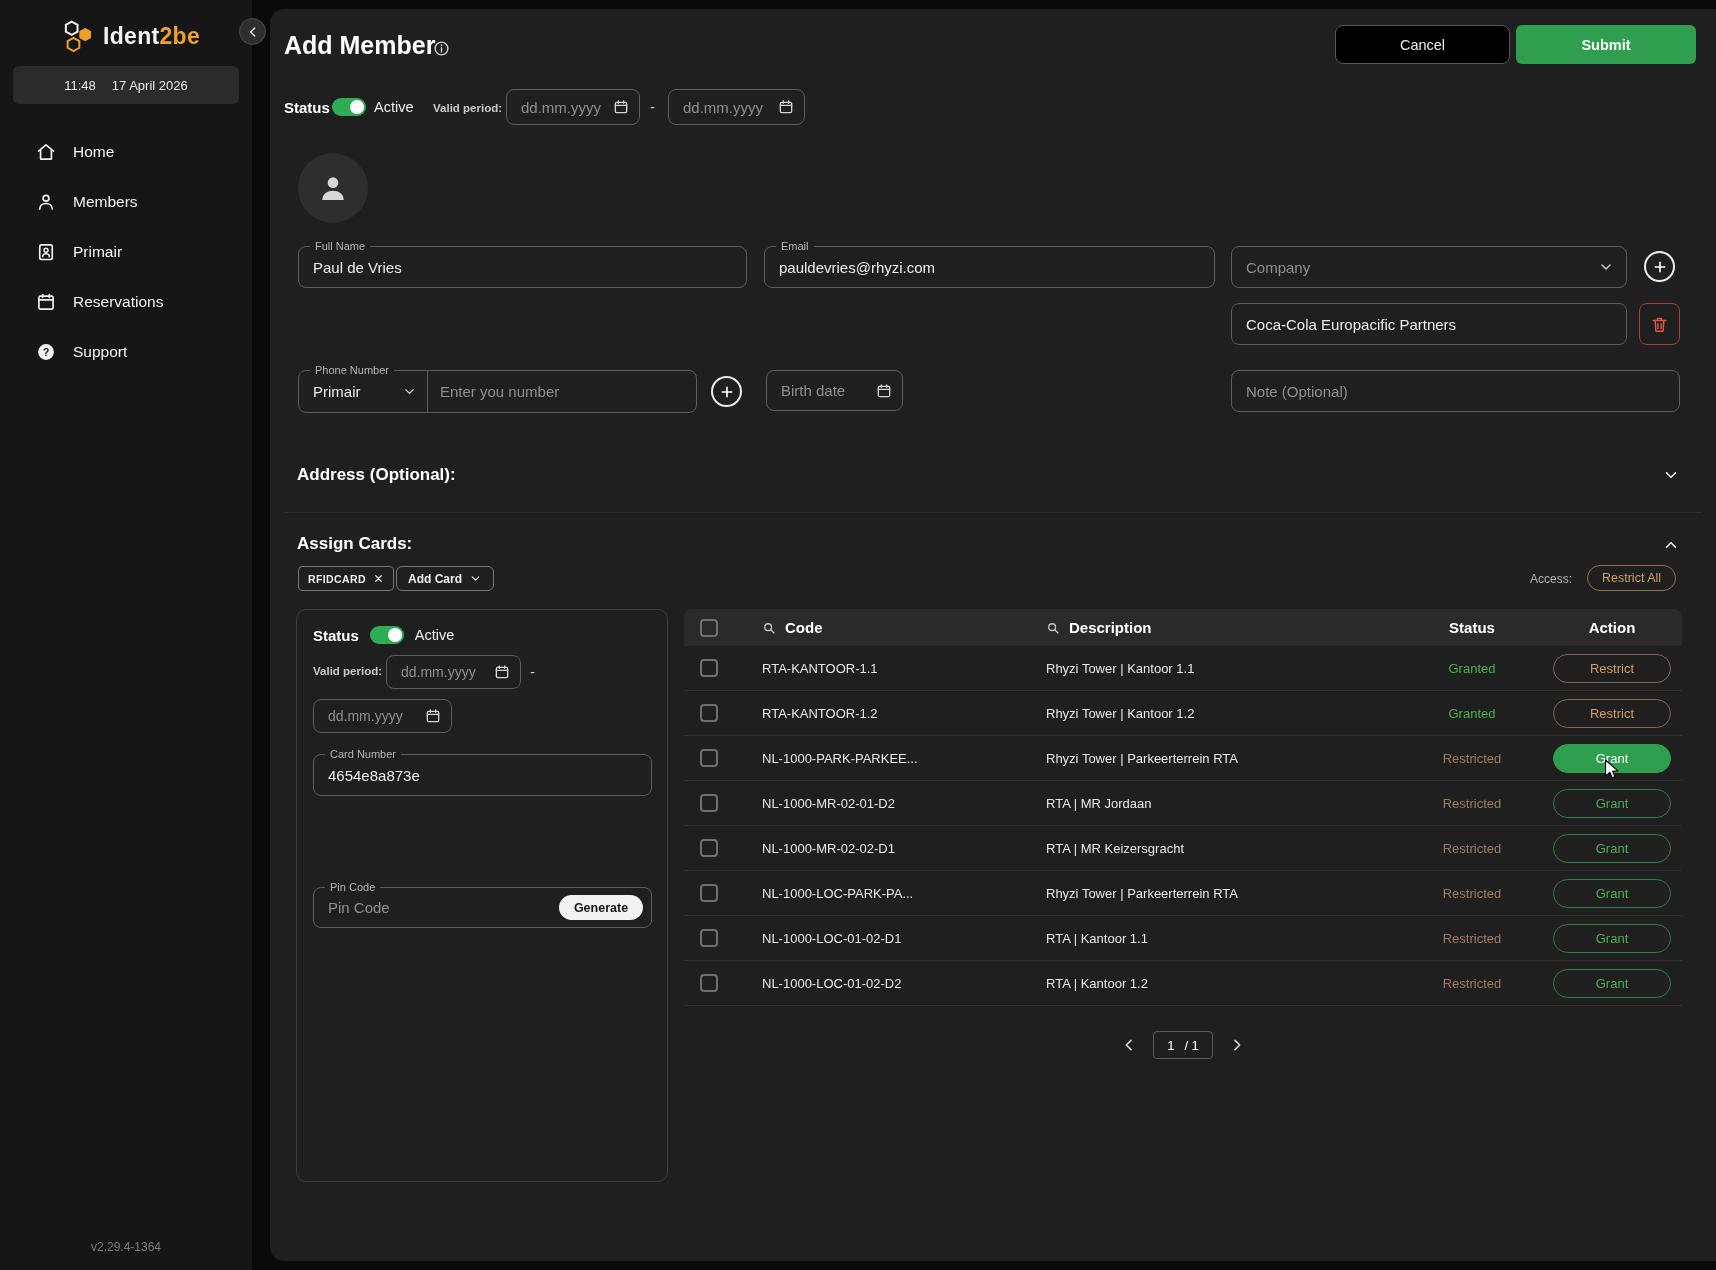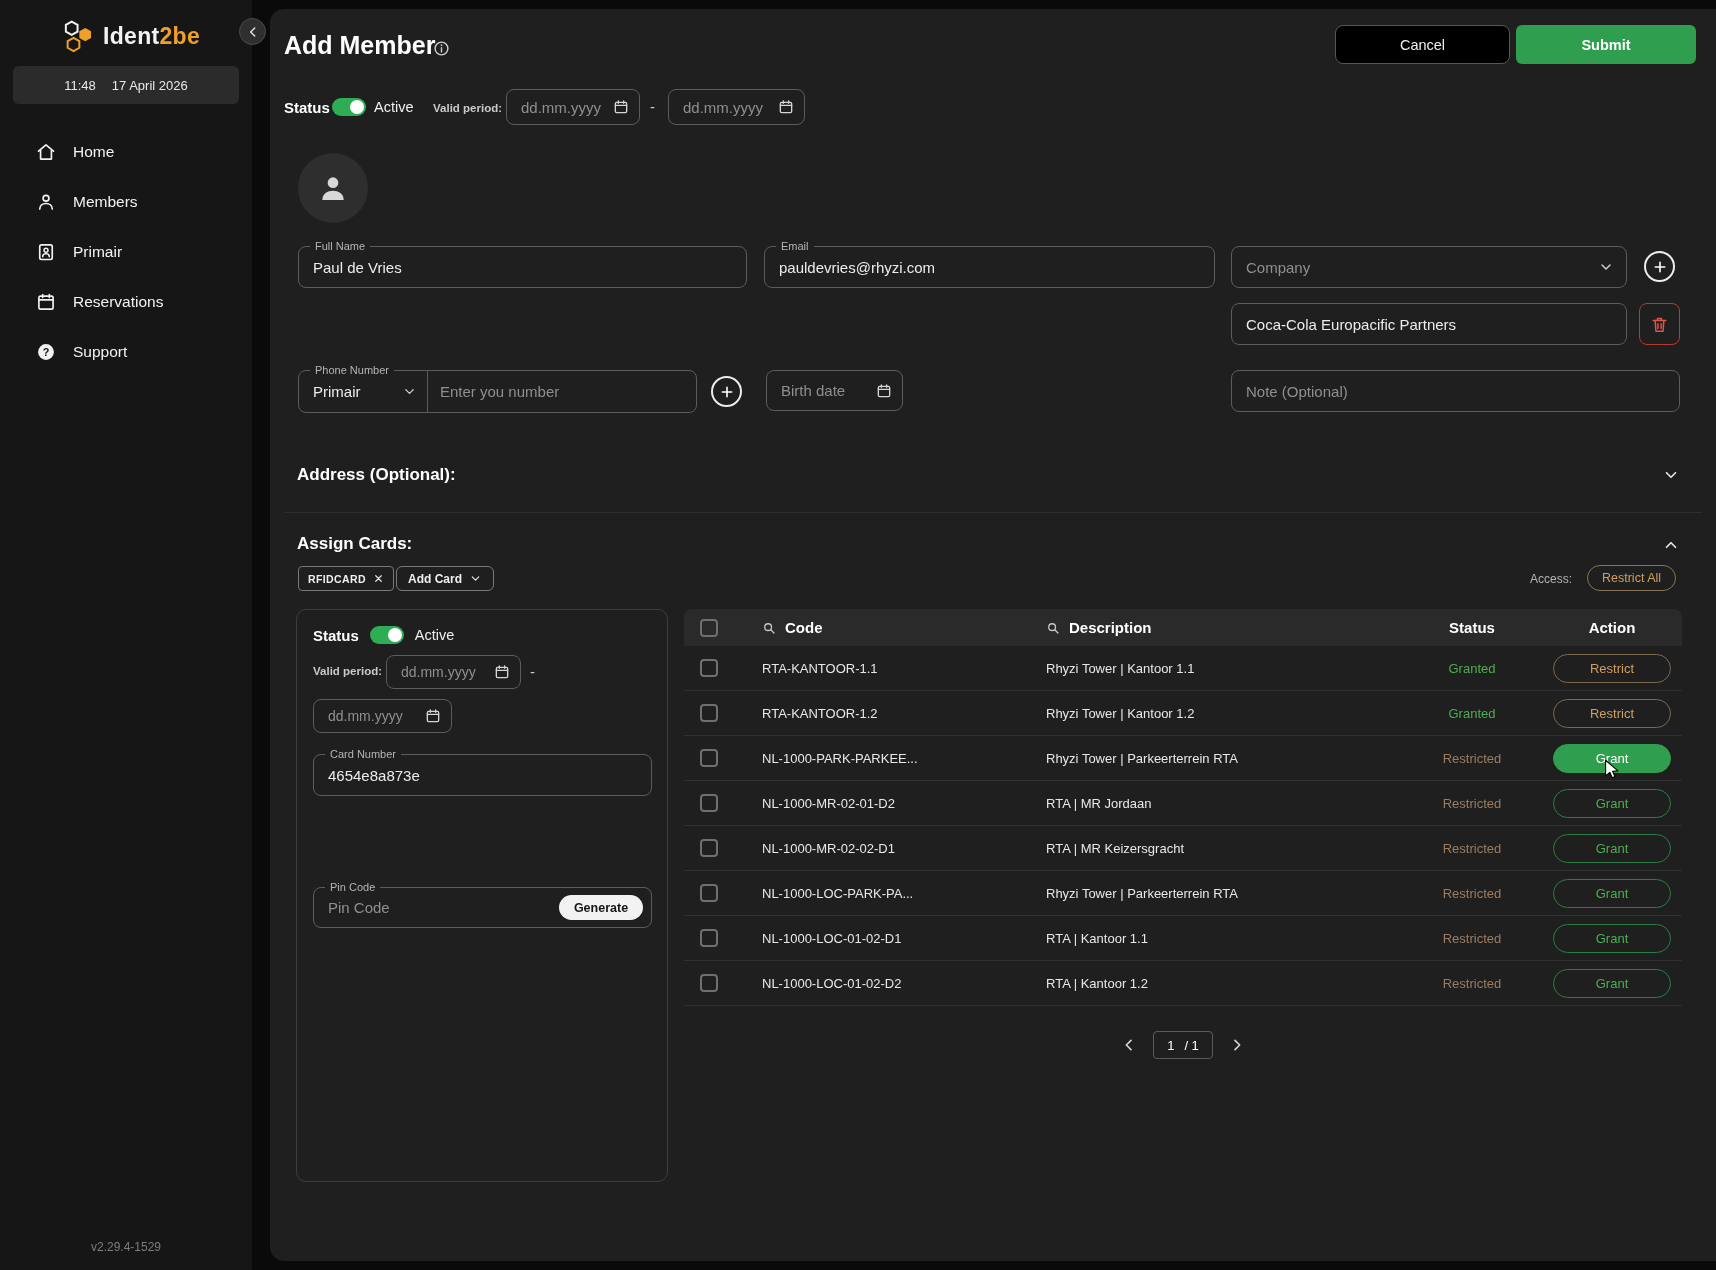--- a/index.html
+++ b/index.html
@@ -268,21 +268,21 @@
           </svg>
         <span>Reservations</span>
       </div>
       <div class="nav-item">
         <svg>
             <use href="#i-question"></use>
           </svg>
         <span>Support</span>
       </div>
     </div>
-    <div class="version">v2.29.4-1529</div>
+    <div class="version">v2.29.4-1364</div>
   </div>
 
   <div class="collapse-btn">
     <svg>
         <use href="#i-chev-left"></use>
       </svg>
   </div>
 
   <div class="panel">
 

